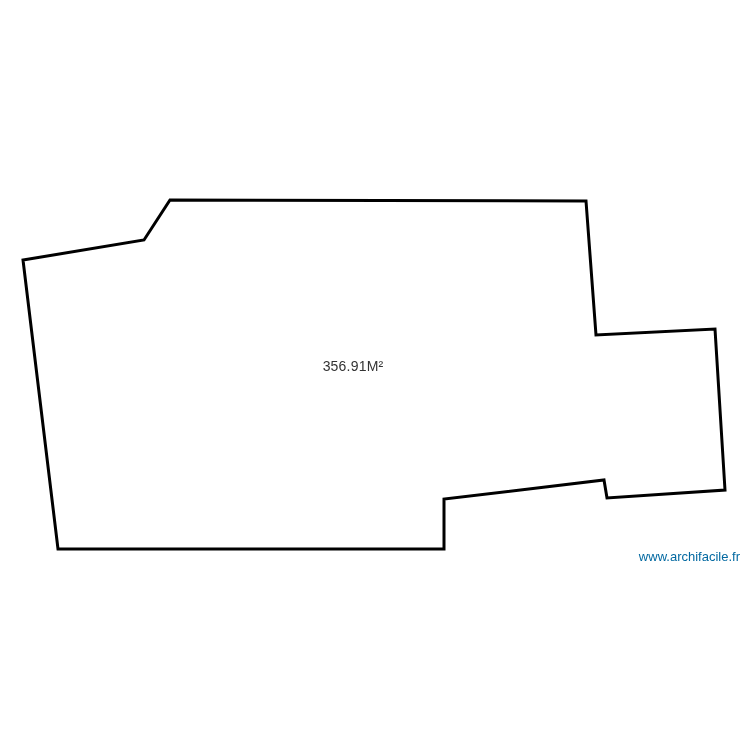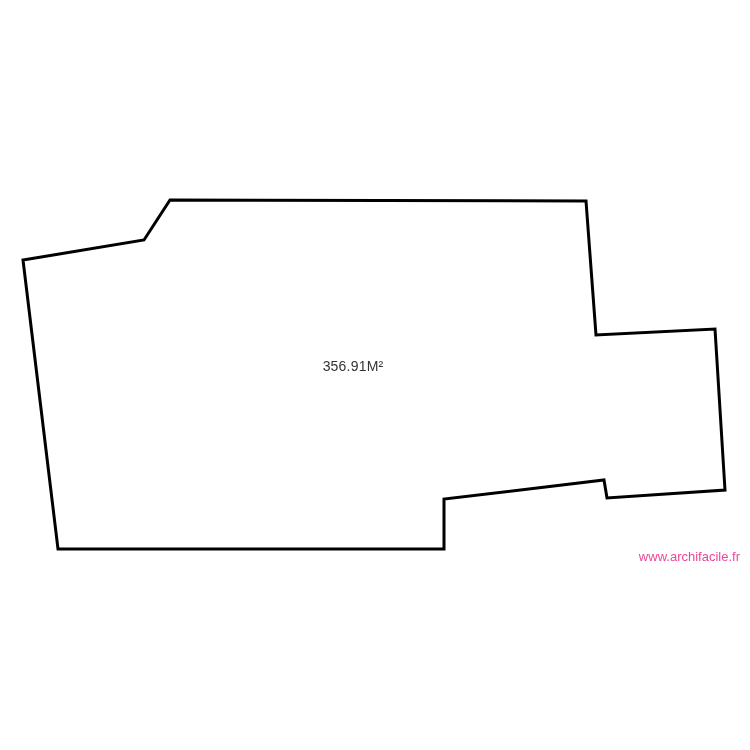--- a/index.html
+++ b/index.html
@@ -31,21 +31,21 @@
     font-size: 14px;
     color: #333333;
     white-space: nowrap;
     letter-spacing: 0.2px;
   }
   .watermark {
     position: absolute;
     right: 10px;
     top: 549px;
     font-size: 13px;
-    color: #ec4899;
+    color: #0369a1;
     white-space: nowrap;
   }
 </style>
 </head>
 <body>
 
 <div class="canvas-wrap">
 
   <svg class="plan-svg" width="750" height="750" viewBox="0 0 750 750">
     <polygon fill="#ffffff" stroke="#000000" stroke-width="3" stroke-linejoin="miter" points="170,200 586,201 596,335 715,329 725,490 607,498 604,480 444,499 444,549 58,549 23,260 144,240"></polygon>

